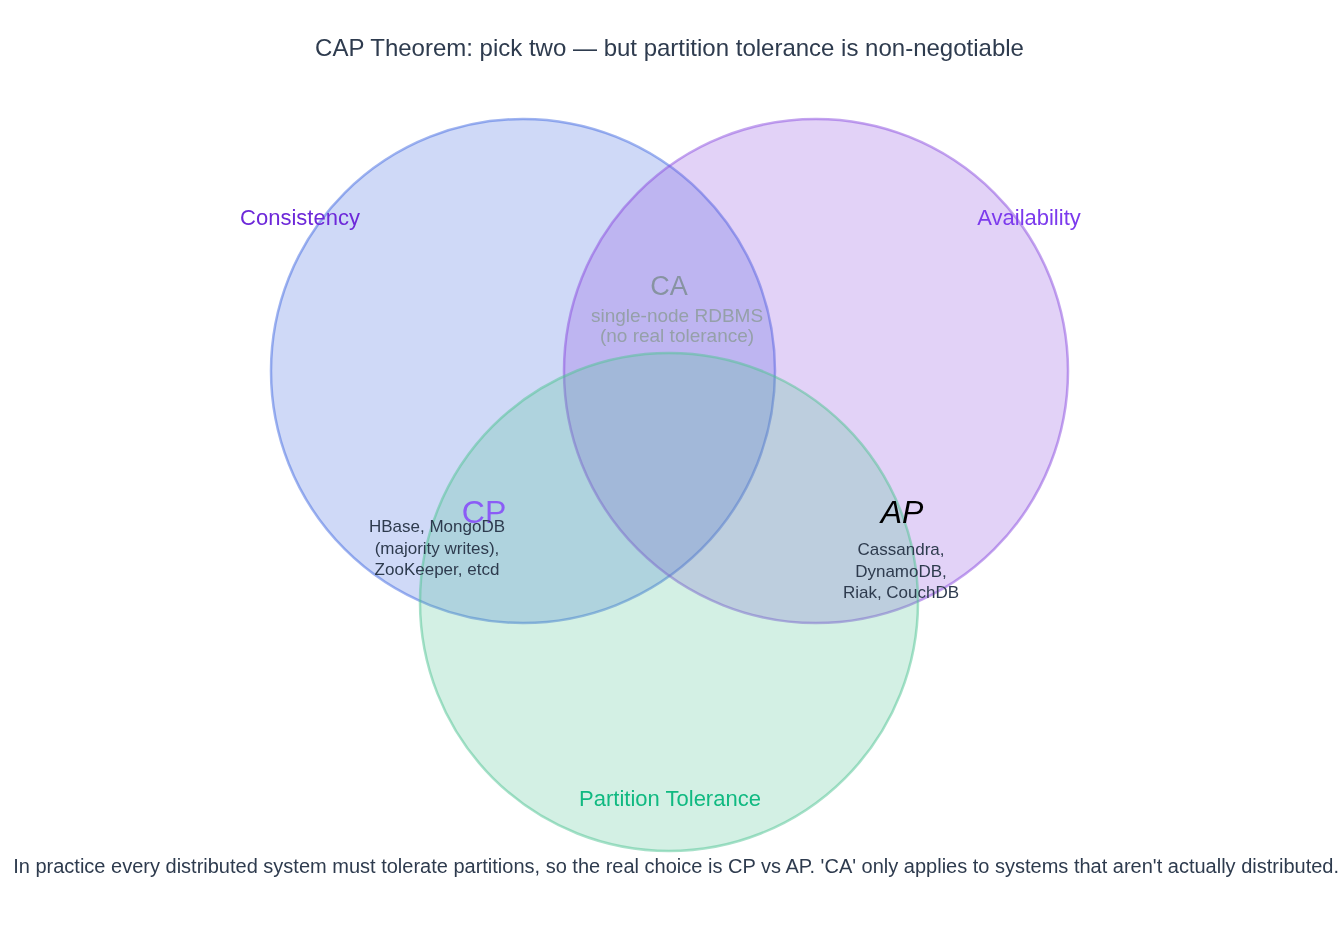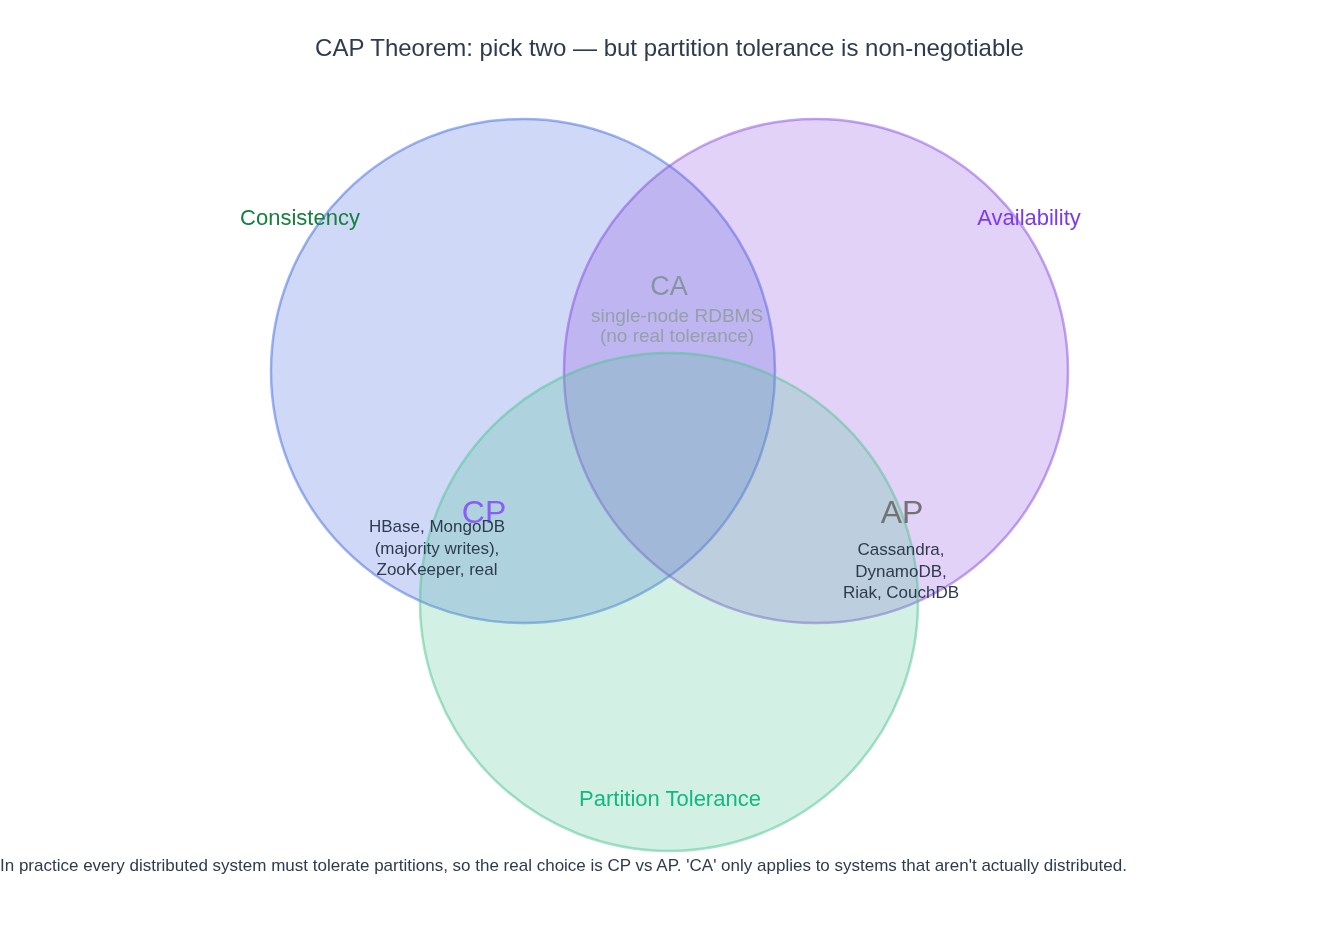--- a/index.html
+++ b/index.html
@@ -17,63 +17,63 @@
   .txt { position: absolute; transform: translate(-50%, -50%); white-space: nowrap; text-align: center; }
 
   .title-bar {
     position: absolute; left: 0; top: 48px; width: 100%;
     transform: translateY(-50%);
     text-align: center; font-size: 24px;
   }
   .footer-bar {
     position: absolute; left: 0; top: 866px; width: 100%;
     transform: translateY(-50%);
-    text-align: left; font-size: 17px;
+    text-align: right; font-size: 20px;
   }
   .set-label { font-size: 22px; }
   .region-big { font-size: 32px; }
   .ca-big { font-size: 27px; }
   .ca-desc { font-size: 19px; line-height: 20px; margin-left: 8px; }
   .region-list { font-size: 17px; line-height: 21.5px; }
 </style>
 </head>
 <body>
 
 <div class="stage">
 
   <div class="title-bar" style="color: rgb(46, 59, 78);">CAP Theorem: pick two — but partition tolerance is non-negotiable</div>
 
   <svg class="venn-svg" width="1339" height="942" viewBox="0 0 1339 942">
     <circle cx="523" cy="371" r="252" stroke="#4169E1" style="fill: rgb(65, 105, 225);"></circle>
     <circle cx="816" cy="371" r="252" stroke="#8A4BE0" style="fill: rgb(138, 75, 224);"></circle>
     <circle cx="669" cy="602" r="249" stroke="#4FC393" style="fill: rgb(79, 195, 147);"></circle>
   </svg>
 
-  <div class="txt set-label" style="left: 300px; top: 218px; color: #15803d; text-align: center;">Consistency</div>
+  <div class="txt set-label" style="left: 300px; top: 218px; color: #6d28d9; text-align: center;">Consistency</div>
 
   <div class="txt set-label" style="left: 1029px; top: 218px; color: rgb(124, 58, 237);">Availability</div>
 
   <div class="txt set-label" style="left: 670px; top: 799px; color: rgb(16, 185, 129);">Partition Tolerance</div>
 
   <div class="txt ca-big" style="left: 669px; top: 286px; color: rgb(135, 147, 161); text-align: center;">CA</div>
 
   <div class="txt ca-desc" style="left: 669px; top: 326px; color: rgb(149, 160, 169);">
     <div>single-node RDBMS</div>
     <div>(no real tolerance)</div>
   </div>
 
   <div class="txt region-big" style="left: 437px; top: 512px; color: #8b5cf6; margin-left: 47px;">CP</div>
 
   <div class="txt region-list" style="left: 437px; top: 548px; color: rgb(46, 59, 78);">
     <div>HBase, MongoDB</div>
     <div>(majority writes),</div>
-    <div>ZooKeeper, real</div>
+    <div>ZooKeeper, etcd</div>
   </div>
 
-  <div class="txt region-big" style="left: 902px; top: 512px; color: #737373;">AP</div>
+  <div class="txt region-big" style="left: 902px; top: 512px; color: #000000; font-style: italic;">AP</div>
 
   <div class="txt region-list" style="left: 901px; top: 548px; color: rgb(46, 59, 78); margin-top: 23px;">
     <div>Cassandra,</div>
     <div>DynamoDB,</div>
     <div>Riak, CouchDB</div>
   </div>
 
   <div class="footer-bar" style="color: rgb(46, 59, 78);">In practice every distributed system must tolerate partitions, so the real choice is CP vs AP. 'CA' only applies to systems that aren't actually distributed.</div>
 
 </div>

